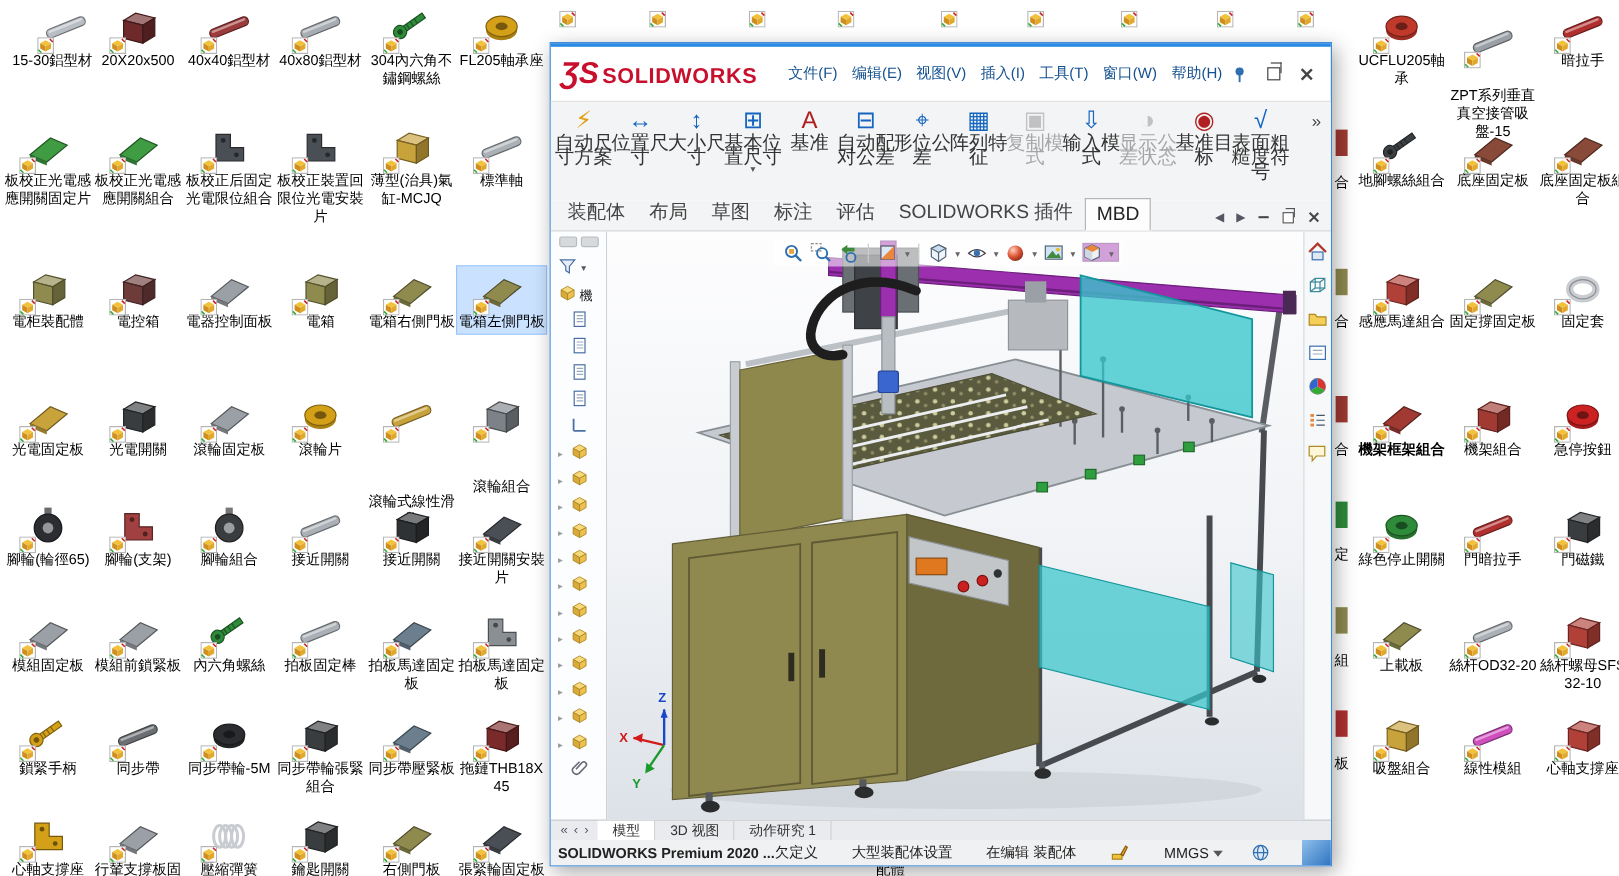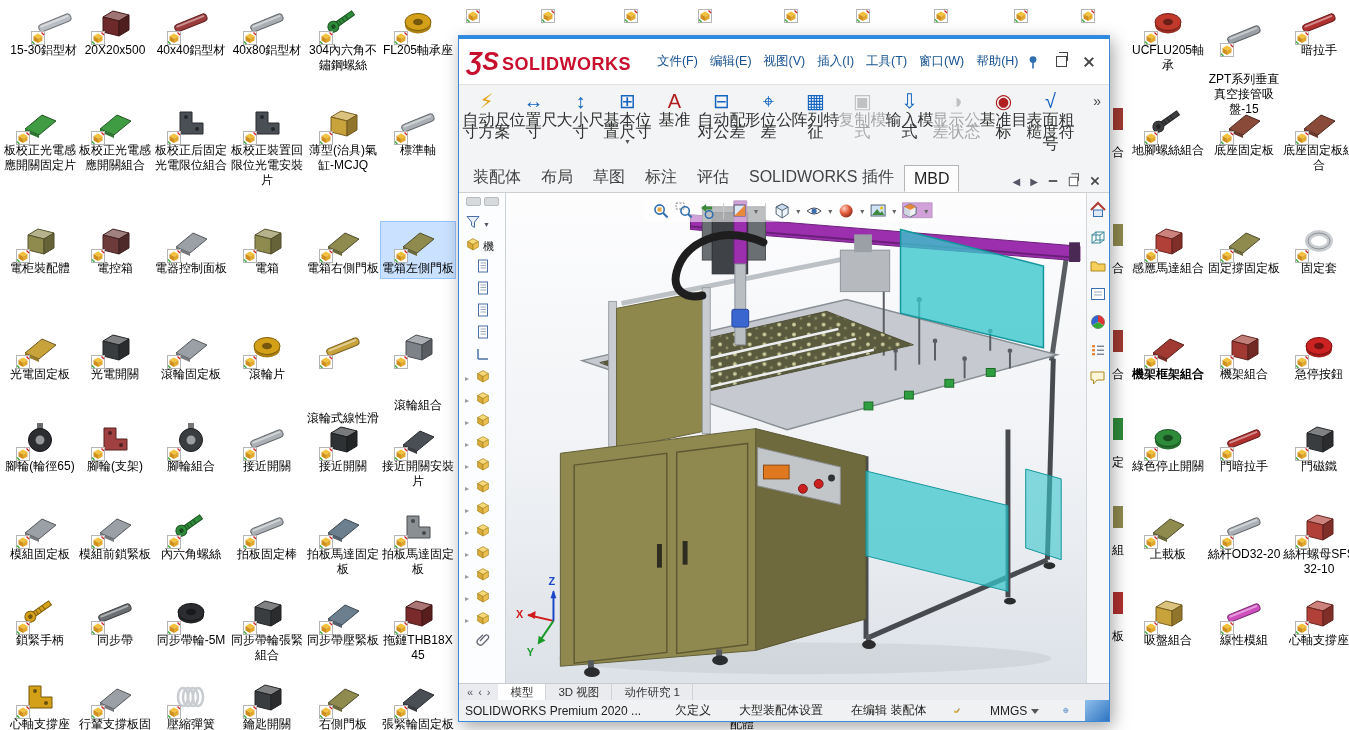--- a/index.html
+++ b/index.html
@@ -82,21 +82,21 @@
   .rt-icon{width:18px;height:18px;}
   .rt-icon svg{width:18px;height:18px;}
 
   
   .bottombar{height:16px;flex:none;background:#e9ebee;border-top:1px solid #c9ccd0;display:flex;align-items:stretch;font-size:11.5px;}
   .barrows{display:flex;gap:5px;padding:0 8px;color:#556;font-size:11px;align-items:center;}
   .btab{padding:0 12px;color:#333;border-right:1px solid #cfd2d6;display:flex;align-items:center;white-space:nowrap;}
   .btab.active{background:#fff;}
   .statusbar{height:21px;flex:none;background:#f0f1f2;display:flex;align-items:center;font-size:12px;color:#222;
      padding-left:6px;position:relative;}
-  .st-left{margin-right:34px;white-space:nowrap;}
+  .st-left{white-space:nowrap;font-weight:bold;}
   .st-item{margin-right:28px;white-space:nowrap;}
   .st-edit{width:15px;height:15px;margin-right:30px;}
   .st-units{display:flex;align-items:center;gap:4px;margin-right:24px;}
   .caret-down{width:0;height:0;border:4px solid transparent;border-top:5px solid #555;margin-top:5px;}
   .st-globe{width:15px;height:15px;margin-right:40px;}
   .st-corner{position:absolute;right:0;top:0;bottom:0;width:24px;
      background:linear-gradient(135deg,#8fc0ec,#2f74c0);}
 </style>
 </head>
 <body>

